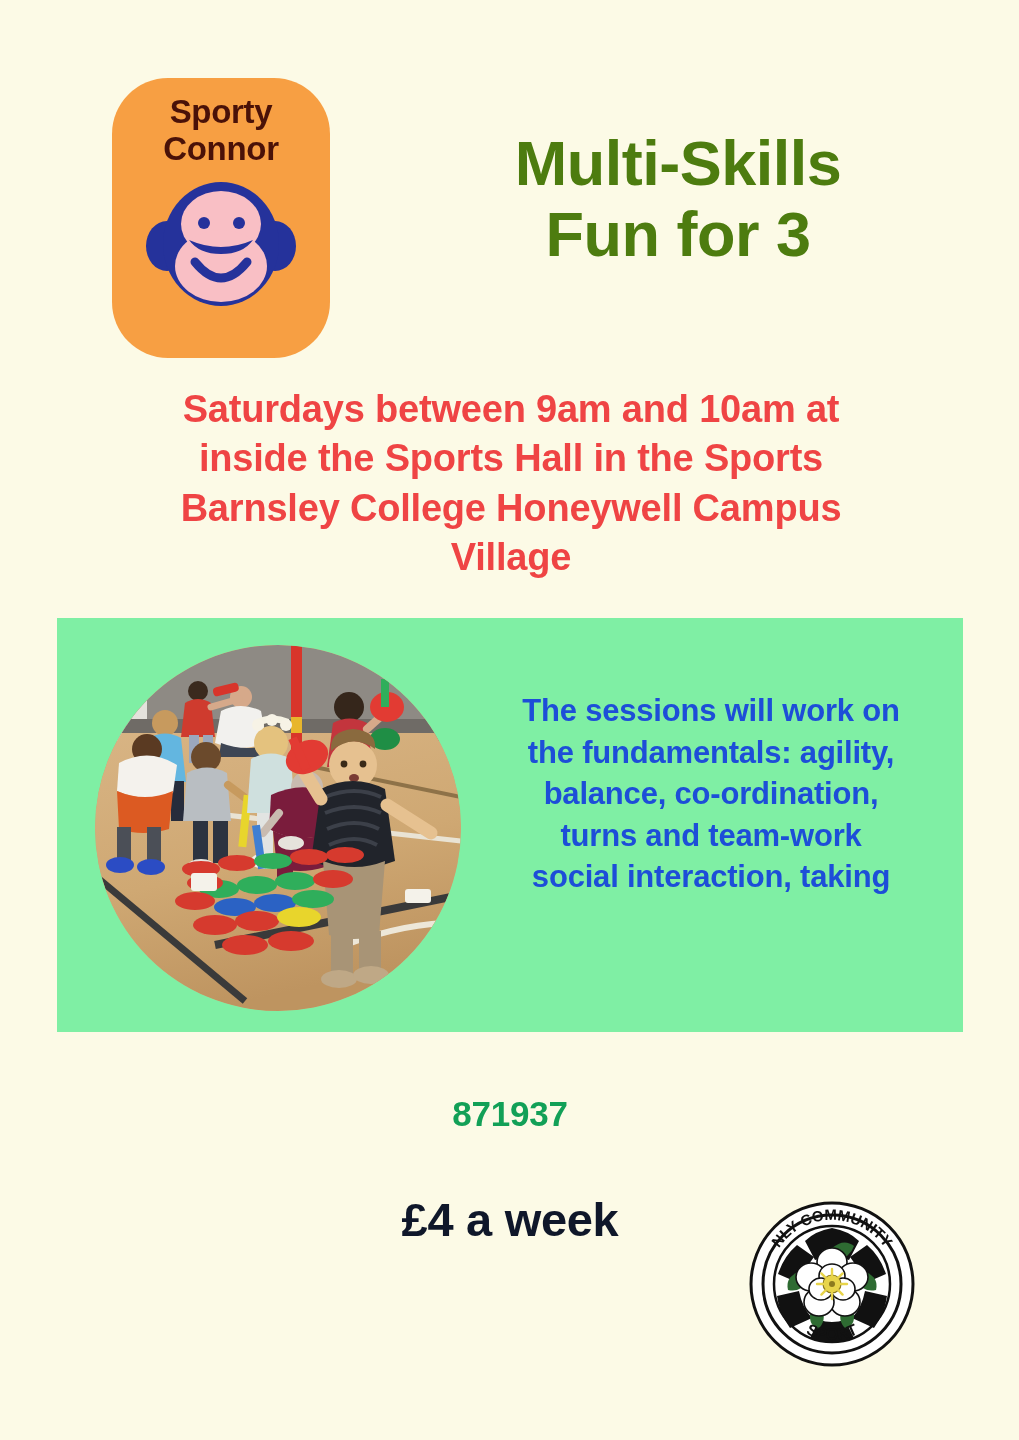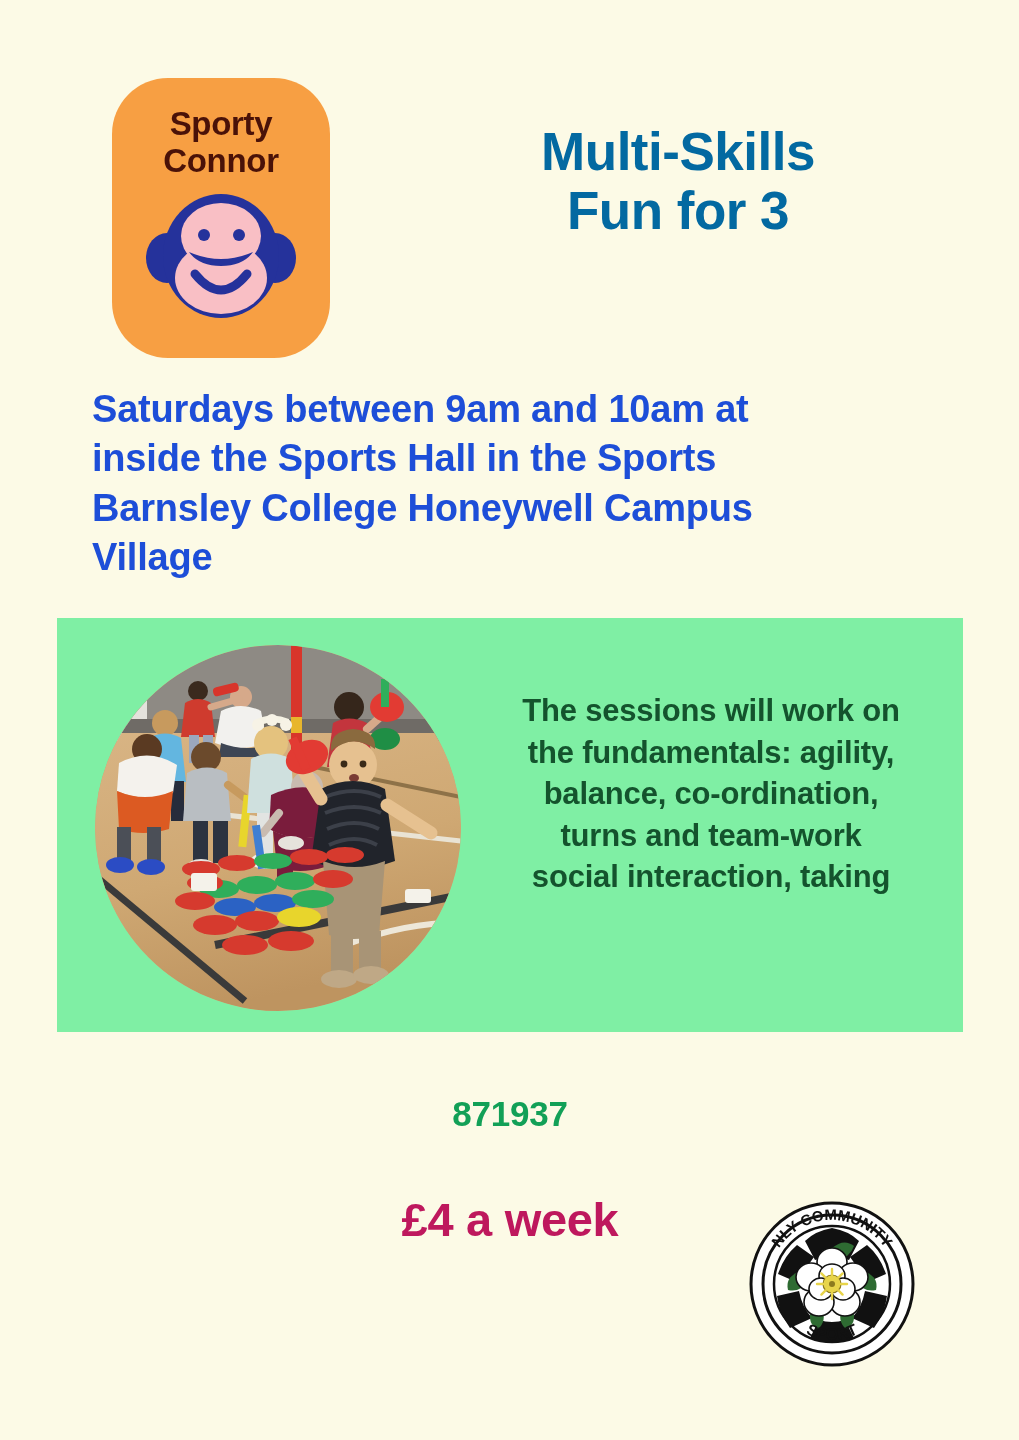--- a/index.html
+++ b/index.html
@@ -25,21 +25,21 @@
     top: 78px;
     width: 218px;
     height: 280px;
     background: #F79F43;
     border-radius: 56px;
     display: flex;
     flex-direction: column;
     align-items: center;
   }
   .brand-name {
-    margin-top: 28px;
+    margin-top: 16px;
     text-align: center;
     color: #4A1208;
     font-weight: bold;
     font-size: 33px;
     line-height: 1.12;
     letter-spacing: -0.3px;
   }
   .brand-name .ln { display: block; }
   .monkey-wrap {
     margin-top: 6px;
@@ -47,35 +47,36 @@
     height: 140px;
   }
 
   
   .headline {
     position: absolute;
     left: 360px;
     top: 86px;
     width: 636px;
     text-align: center;
-    color: #0369a1;
-    font-weight: bold;
-    font-size: 53px;
+    color: #4d7c0f;
+    font-weight: bold;
+    font-size: 63px;
     line-height: 1.13;
     letter-spacing: -0.5px;
   }
   .headline .ln { display: block; }
 
   
   .details {
     position: absolute;
     left: 92px;
     top: 385px;
     width: 838px;
-    color: #1d4ed8;
+    text-align: center;
+    color: #ef4444;
     font-weight: bold;
     font-size: 38px;
     line-height: 1.30;
     letter-spacing: -0.2px;
   }
   .details .ln { display: block; }
 
   
   .feature-panel {
     position: absolute;
@@ -96,21 +97,21 @@
     background: #CBA773;
   }
   .photo-svg { display: block; width: 100%; height: 100%; }
 
   .feature-text {
     position: absolute;
     left: 412px;
     top: 72px;
     width: 484px;
     text-align: center;
-    color: #14532d;
+    color: #1d4ed8;
     font-weight: bold;
     font-size: 31px;
     line-height: 1.34;
     letter-spacing: -0.2px;
   }
   .feature-text .ln { display: block; }
 
   
   .contact {
     position: absolute;
@@ -125,21 +126,21 @@
     letter-spacing: -0.2px;
   }
   .contact .ln { display: block; }
 
   .price {
     position: absolute;
     left: 150px;
     top: 1192px;
     width: 720px;
     text-align: center;
-    color: #be185d;
+    color: #0f172a;
     font-weight: bold;
     font-size: 47px;
     letter-spacing: -0.3px;
   }
 
   
   .partner-logo {
     position: absolute;
     left: 748px;
     top: 1200px;

